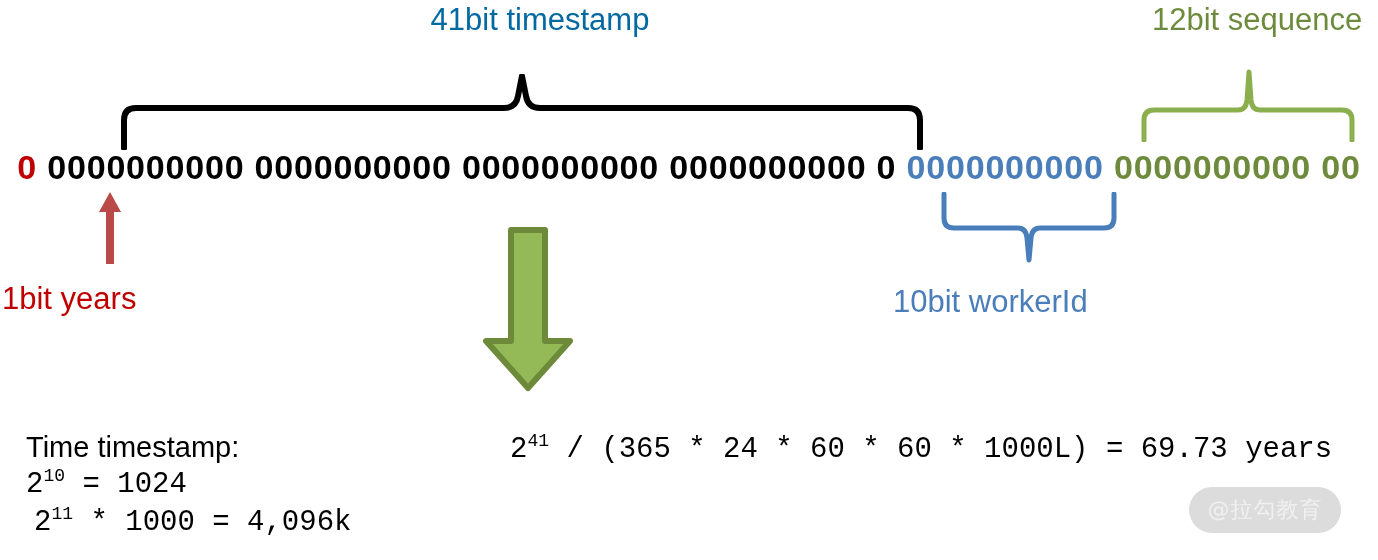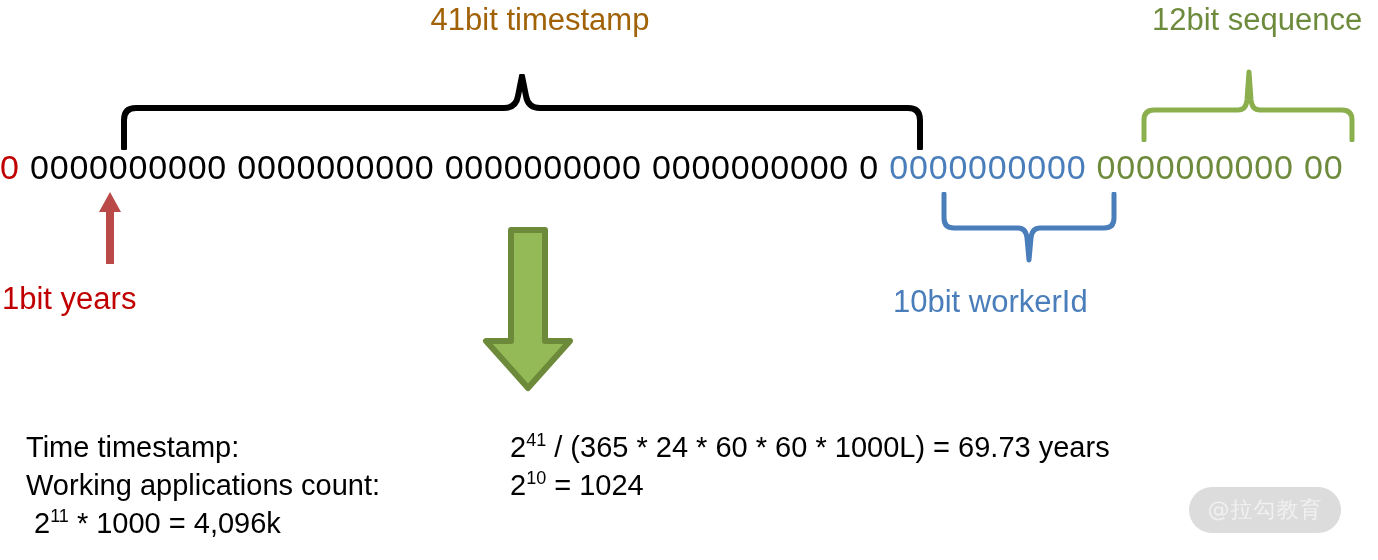--- a/index.html
+++ b/index.html
@@ -22,21 +22,21 @@
     position: absolute;
     font-size: 31px;
     line-height: 1;
     white-space: nowrap;
   }
   #label-timestamp {
     left: 0;
     top: 4px;
     width: 1080px;
     text-align: center;
-    color: #a16207;
+    color: #0369a1;
   }
   #label-sequence {
     left: 1152px;
     top: 4px;
     color: #6E8B3D;
   }
 
   
   .brace {
     position: absolute;
@@ -51,21 +51,22 @@
   #bit-string {
     position: absolute;
     left: 0;
     top: 146px;
     width: 1378px;
     height: 42px;
     font-size: 34px;
     line-height: 42px;
     letter-spacing: 0.8px;
     white-space: nowrap;
-    text-align: left;
+    text-align: center;
+    font-weight: bold;
   }
   #bit-string span { white-space: pre; }
   .bits-sign  { color: #C00000; }
   .bits-time  { color: #000000; }
   .bits-worker{ color: #4A7EBB; }
   .bits-seq   { color: #6E8B3D; }
 
   
   #arrow-sign {
     position: absolute;
@@ -110,21 +111,21 @@
   .sum-row {
     display: flex;
     align-items: baseline;
     height: 38px;
     font-size: 29px;
     line-height: 38px;
     color: #000000;
     white-space: nowrap;
   }
   .sum-label { width: 484px; flex: 0 0 484px; }
-  .sum-value { flex: 1 1 auto; }
+  .sum-value { flex: 1 1 auto; font-family: Liberation Mono, monospace; }
   .sum-value sup {
     font-size: 18px;
     line-height: 0;
     vertical-align: super;
   }
   .sum-row.indent .sum-value { padding-left: 8px; }
 
   
   #watermark {
     position: absolute;
@@ -191,21 +192,20 @@
 </div>
 
 <div id="summary">
 
   <div class="sum-row">
     <div class="sum-label">Time timestamp:</div>
     <div class="sum-value"><span>2</span><sup>41</sup><span> / (365 * 24 * 60 * 60 * 1000L) = 69.73 years</span></div>
   </div>
 
   <div class="sum-row">
-    <div class="sum-label">Working applications count:</div>
     <div class="sum-value"><span>2</span><sup>10</sup><span> = 1024</span></div>
   </div>
 
   <div class="sum-row indent">
     <div class="sum-value"><span>2</span><sup>11</sup><span> * 1000  = 4,096k</span></div>
   </div>
 
 </div>
 
 <div id="watermark">

